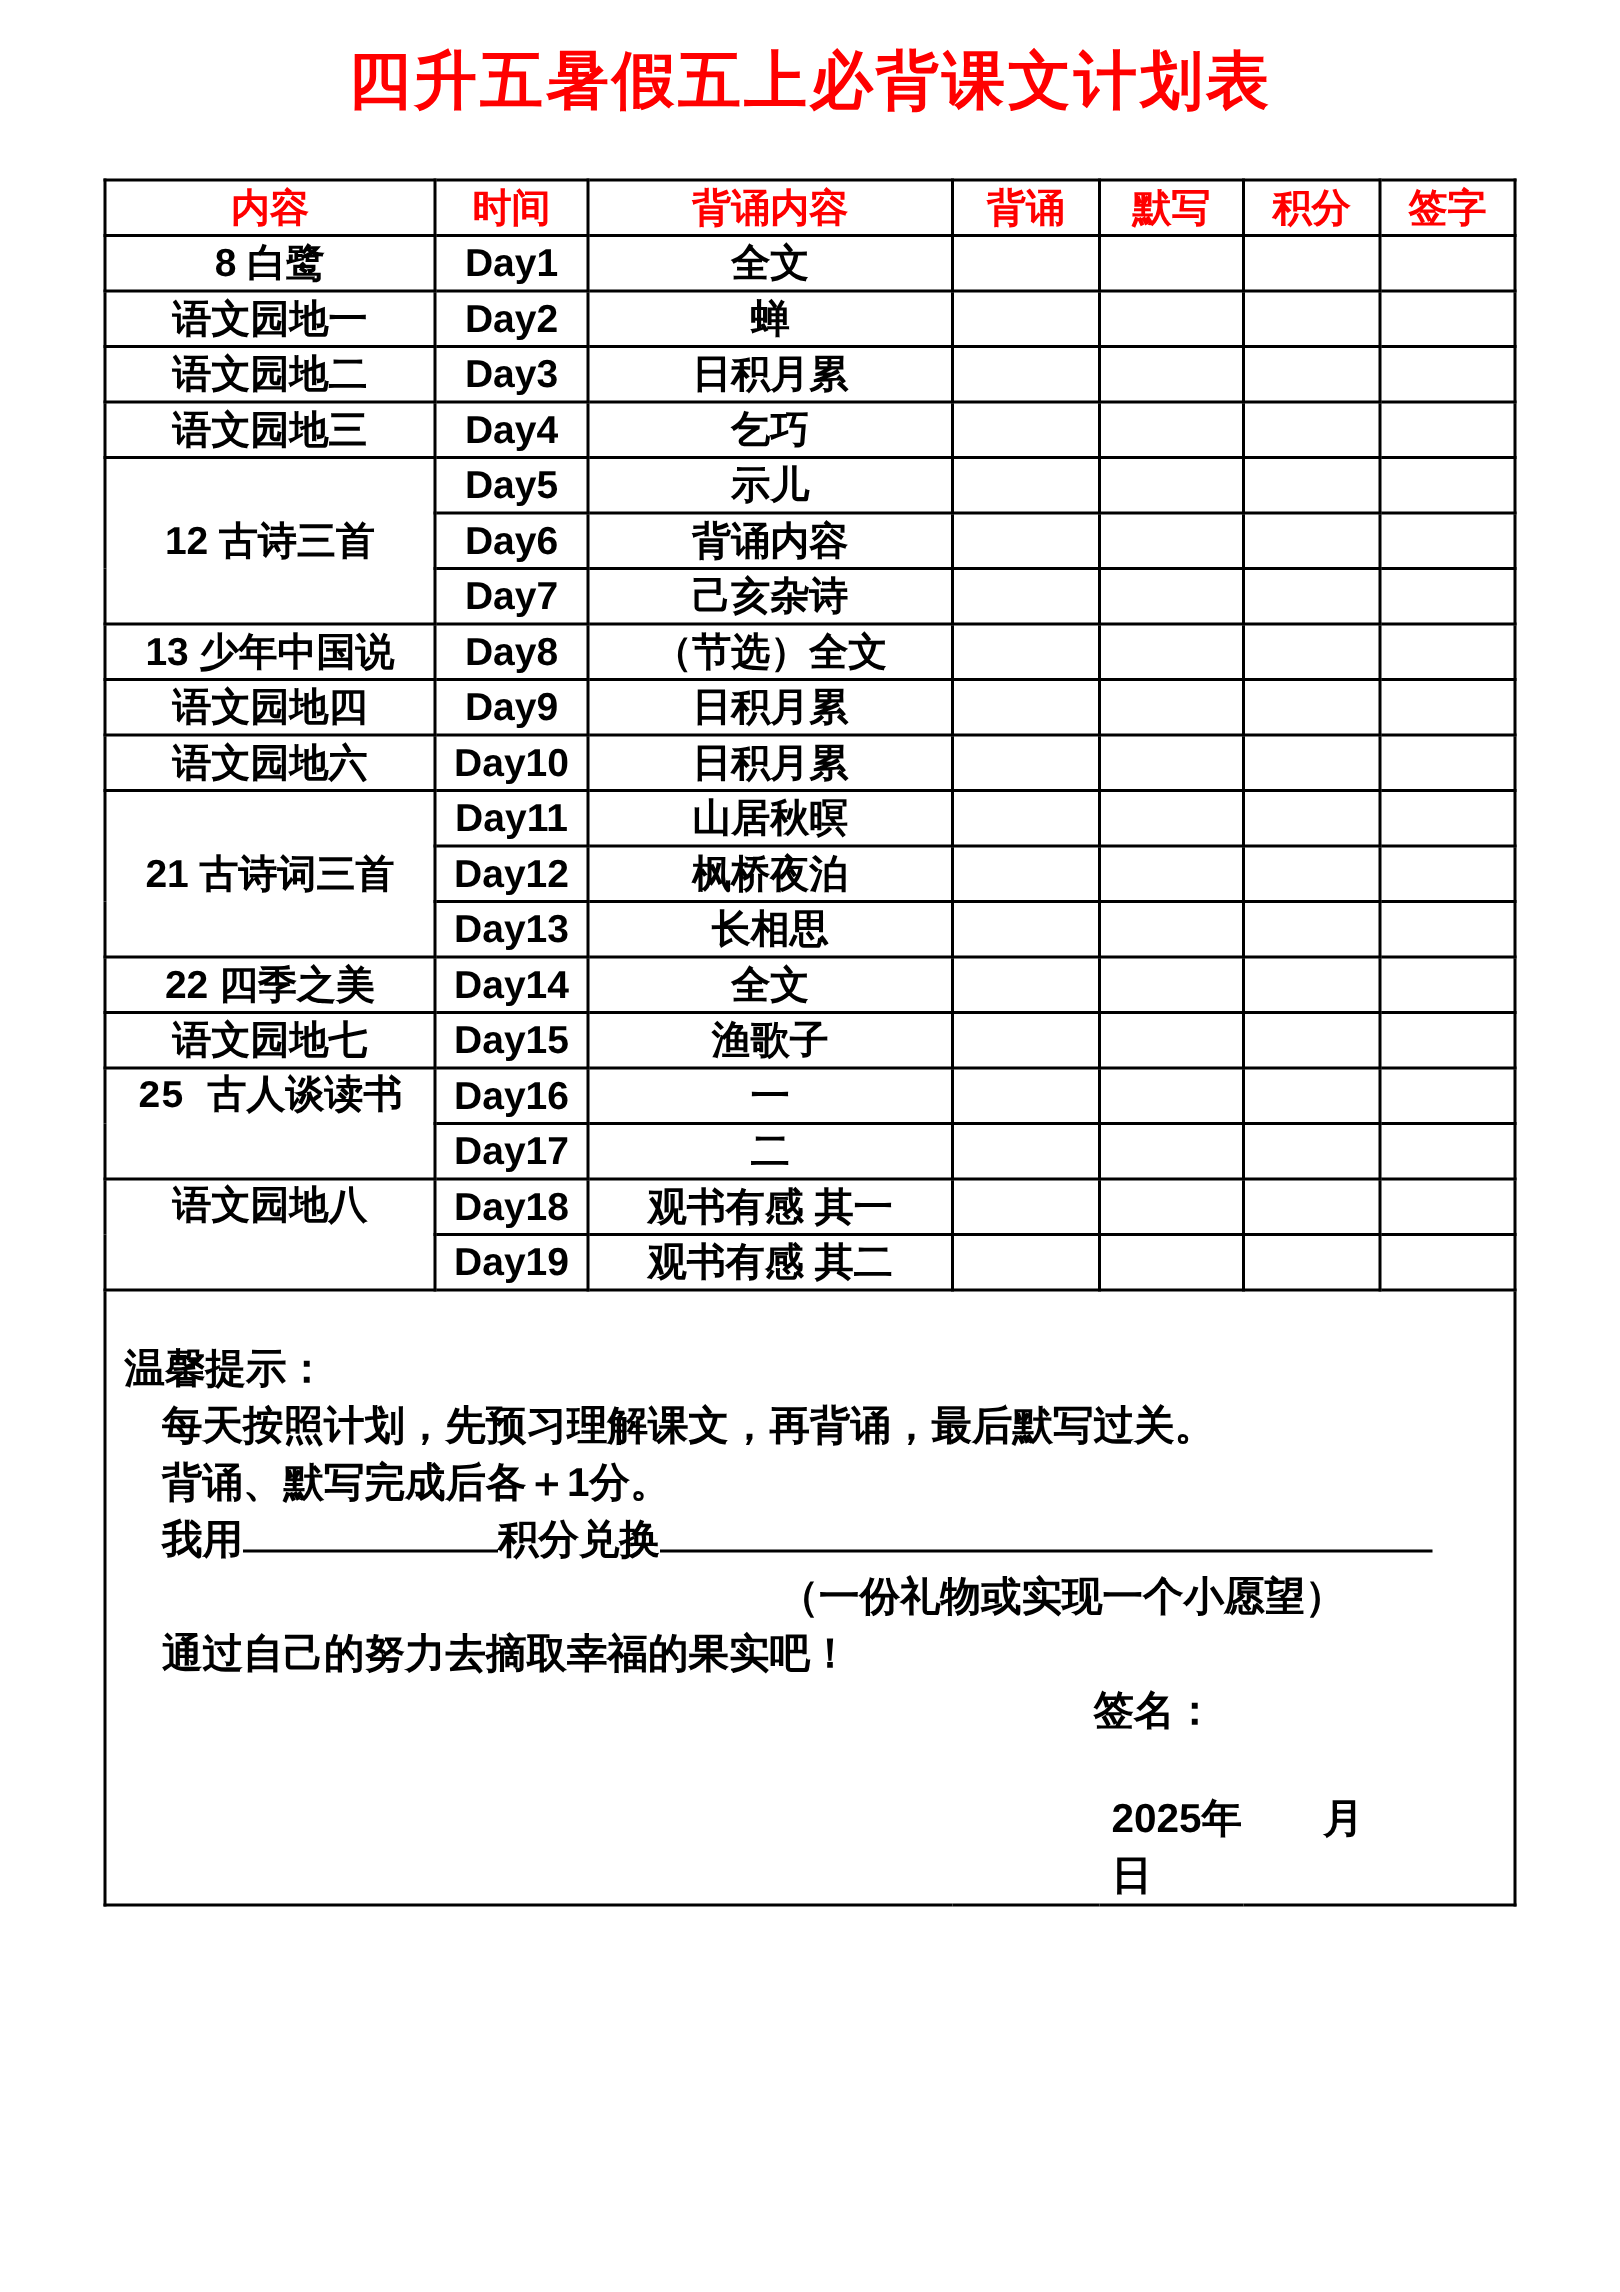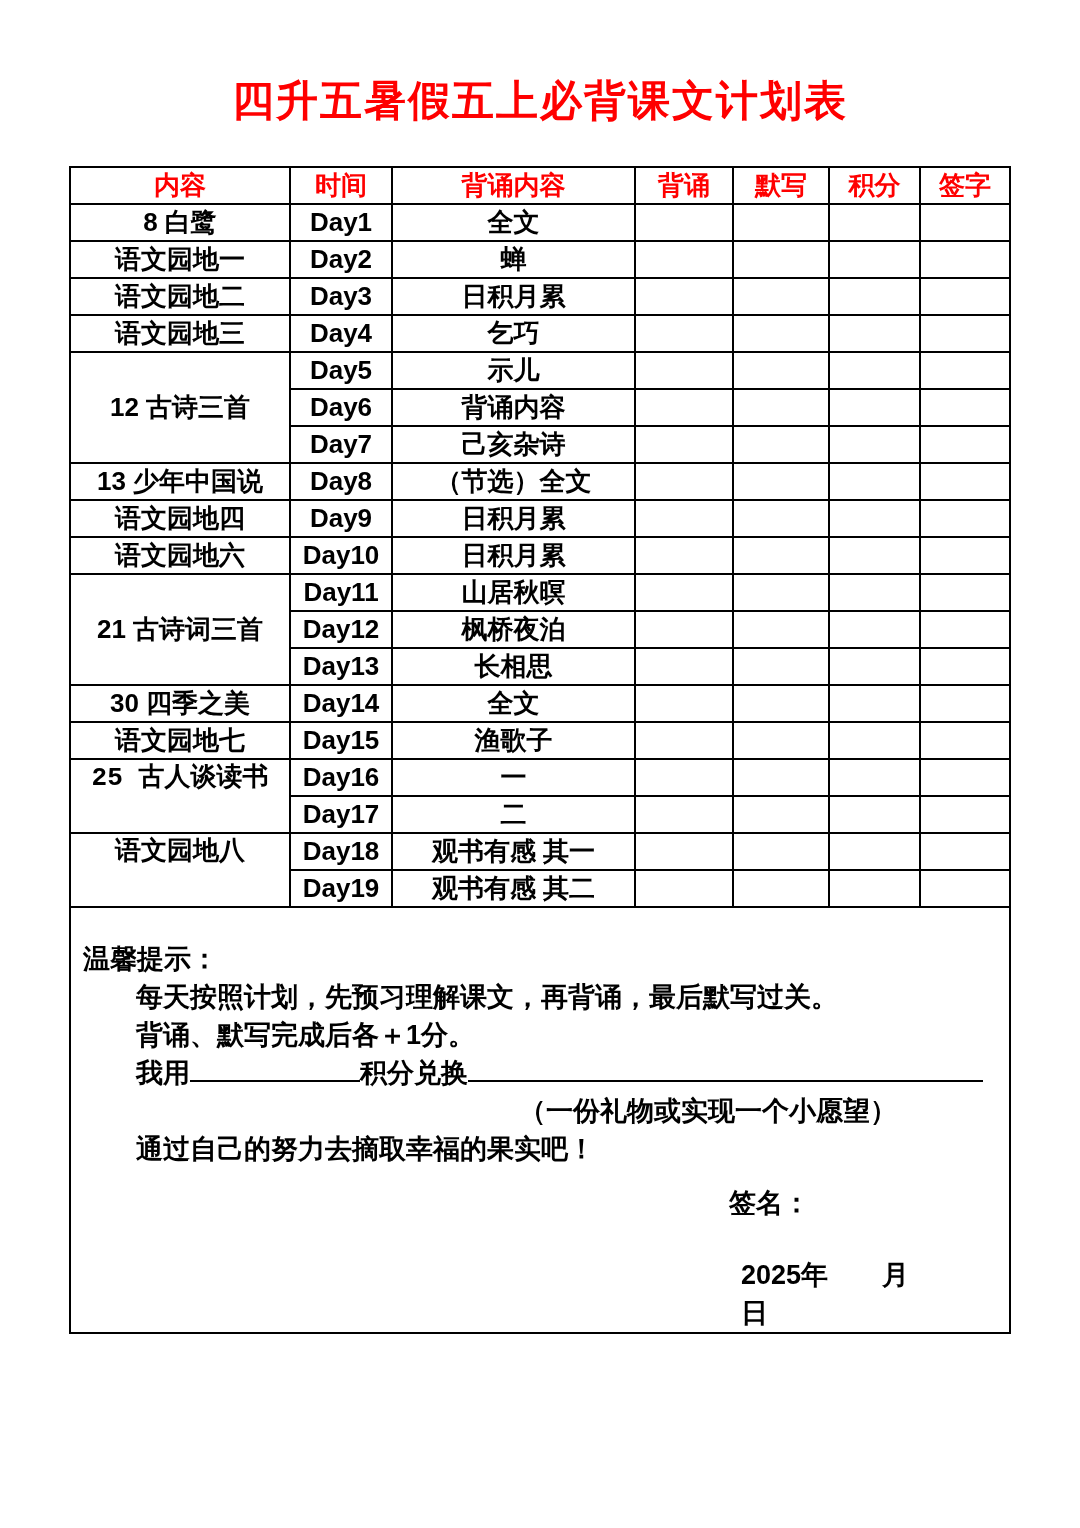--- a/index.html
+++ b/index.html
@@ -12,21 +12,21 @@
   body{
     font-family:"Liberation Sans","DejaVu Sans",sans-serif;
     font-weight:bold;
     color:var(--ink);
   }
   .page{
     position:relative;
     width:1080px;
     height:1528px;
     background:var(--paper);
-    padding-top:78px;
+    padding-top:31px;
     overflow:hidden;
     border-radius:15px;
   }
   .title{
     margin:0;
     text-align:center;
     color:var(--accent-red);
     font-size:42px;
     line-height:46px;
     letter-spacing:2px;
@@ -64,23 +64,23 @@
     vertical-align:top;
     text-align:left;
     padding:32px 14px 0 12px;
     white-space:normal;
   }
   .notes-line{
     font-size:27px;
     line-height:38px;
     margin:0;
   }
-  .notes-line.indent{ margin-left:53px; }
+  .notes-line.indent{ margin-left:25px; }
   .notes-line.hint{ margin-left:436px; }
-  .notes-line.sign{ margin-left:646px;margin-top:16px; }
+  .notes-line.sign{ margin-left:646px; }
   .notes-line.date{ margin-left:658px; margin-top:34px; }
   .blank{
     display:inline-block;
     border-bottom:2px solid var(--ink);
     height:24px;
     vertical-align:baseline;
   }
   .blank-short{ width:170px; }
   .blank-long{ width:515px; }
 </style>
@@ -220,21 +220,21 @@
         </tr>
         <tr>
           <td class="col-day">Day13</td>
           <td class="col-text">长相思</td>
           <td class="col-check"></td>
           <td class="col-check"></td>
           <td class="col-check"></td>
           <td class="col-check"></td>
         </tr>
         <tr>
-          <td rowspan="1" class="col-content">30 四季之美</td>
+          <td rowspan="1" class="col-content">22 四季之美</td>
           <td class="col-day">Day14</td>
           <td class="col-text">全文</td>
           <td class="col-check"></td>
           <td class="col-check"></td>
           <td class="col-check"></td>
           <td class="col-check"></td>
         </tr>
         <tr>
           <td rowspan="1" class="col-content">语文园地七</td>
           <td class="col-day">Day15</td>

